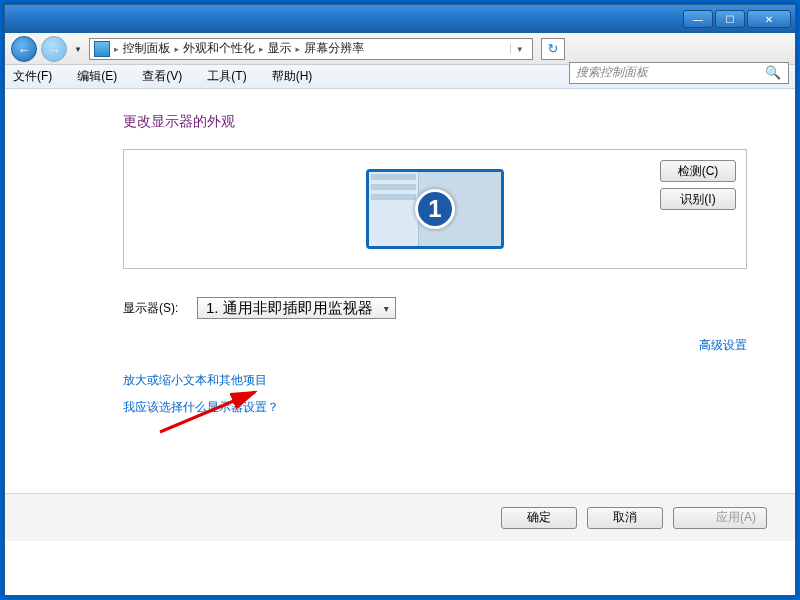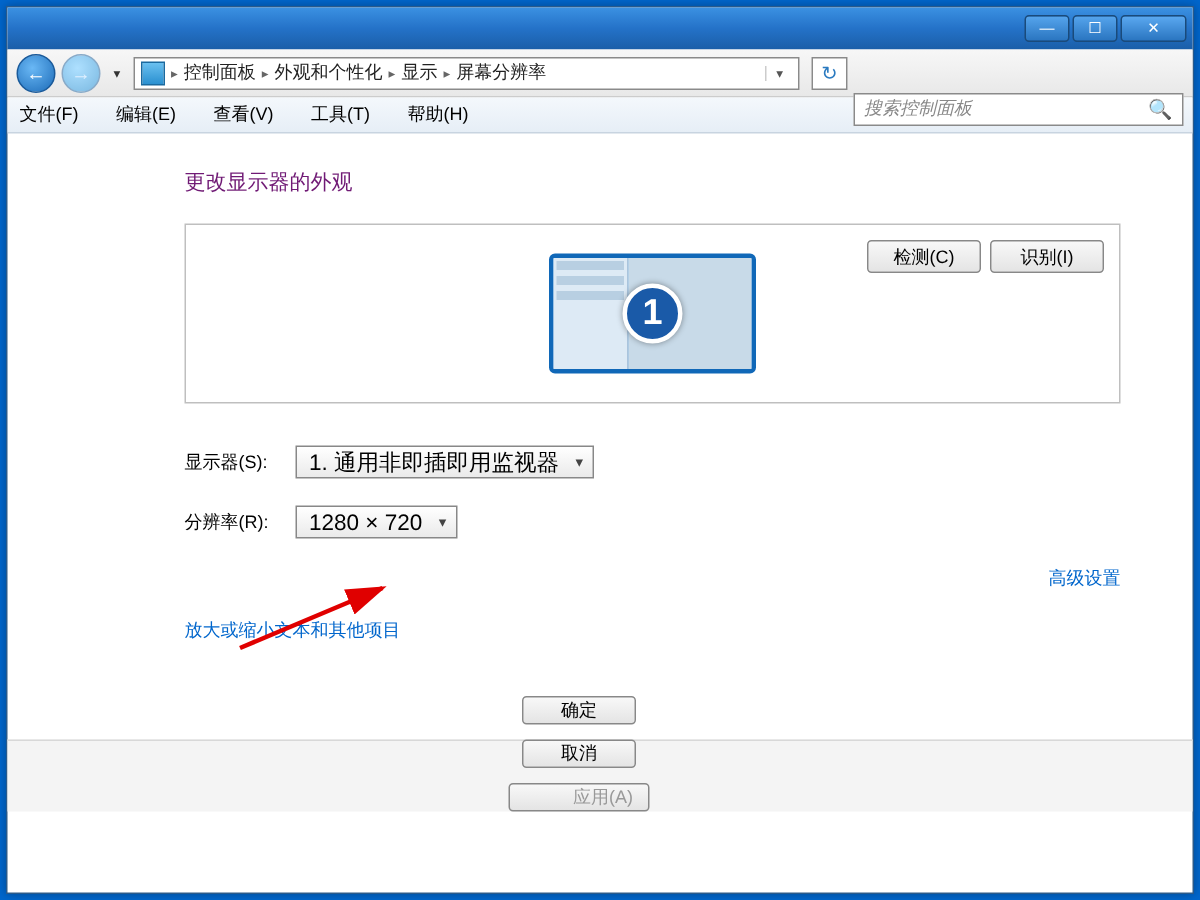--- a/index.html
+++ b/index.html
@@ -28,39 +28,39 @@
 .menubar span { cursor: pointer; }
 
 .content { padding: 24px 48px 0 118px; font-size: 12px; position: relative; height: 440px; }
 .heading { color: #701a75; font-size: 14px; margin-bottom: 18px; }
 .preview-box { border: 1px solid #bfbfbf; height: 120px; position: relative; margin-bottom: 28px; display:flex; align-items:center; justify-content:center; }
 .monitor { width: 138px; height: 80px; background: linear-gradient(to bottom, #4aa8f0, #1a78d0); border: 3px solid #1068b8; border-radius: 4px; position: relative; display:flex; }
 .monitor .screen-l { width:38%; height:100%; background:#ddeaf5; border-right:1px solid #aac4dc; display:flex; flex-direction:column; }
 .monitor .screen-l .bar{ height:6px; margin:2px; background:#b8cfe2;}
 .monitor .screen-r { flex:1; background:#c8dae8; }
 .monitor .num { position:absolute; top:50%; left:50%; transform:translate(-50%,-50%); width:40px; height:40px; border-radius:50%; background:#1a5aa8; border:3px solid #fff; color:#fff; display:flex;align-items:center;justify-content:center; font-size:24px; font-weight:bold; box-shadow:0 0 4px rgba(0,0,0,0.4); }
-.side-btns { position:absolute; right:10px; top:10px; display:flex; gap:6px; }
+.side-btns { position:absolute; right:10px; top:10px; display:flex; flex-direction:column; gap:6px; }
 .btn { min-width:76px; height:22px; background: linear-gradient(to bottom,#f8f8f8,#e4e4e4); border:1px solid #888; border-radius:3px; font-size:12px; padding:0 10px; cursor:pointer; }
 .btn.disabled { color:#999;padding-left:42px; }
 
 .form-row { display:flex; align-items:center; margin-bottom:18px; gap:4px; }
 .form-row label { width:70px; }
 .select { height:22px; border:1px solid #888; background:linear-gradient(to bottom,#fff,#eaeaea); padding:0 22px 0 8px; font-size:15px; display:inline-flex; align-items:center; position:relative; }
 .select::after { content:"▾"; position:absolute; right:6px; font-size:10px; color:#444; }
 .sel-display { min-width: 160px; }
 .sel-res { min-width: 88px; }
 
 .arrow-annotation { position:absolute; left:150px; top:298px; pointer-events:none; }
 .arrow-annotation svg { overflow:visible; }
 
 .adv { text-align:right; margin-top:10px; }
 .adv a, .links a { color:#0066cc; text-decoration:none; cursor:pointer; }
 .links { margin-top:18px; display:flex; flex-direction:column; gap:10px; }
 
-.footer { position:absolute; bottom:54px; left:0; right:0; height:48px; border-top:1px solid #d8d8d8; display:flex; justify-content:flex-end; align-items:center; gap:10px; padding-right:28px; background:#f4f4f4;flex-direction:column; }
+.footer { position:absolute; bottom:54px; left:0; right:0; height:48px; border-top:1px solid #d8d8d8; display:flex; justify-content:flex-end; align-items:center; gap:10px; padding-right:28px; background:#f4f4f4; }
 </style>
 </head>
 <body>
 
 <div class="window">
 
   <div class="titlebar">
     <div class="winbtn">—</div>
     <div class="winbtn">☐</div>
     <div class="winbtn close">✕</div>
@@ -118,42 +118,37 @@
       </div>
     </div>
 
     <div class="form-row">
       <label>显示器(S):</label>
       <div class="select sel-display">
         <span>1. 通用非即插即用监视器</span>
       </div>
     </div>
 
-    <div class="form-row">
-      <label>分辨率(R):</label>
-      <div class="select sel-res">
-        <span>1280 × 720</span>
-      </div>
-    </div>
 
     <div class="arrow-annotation">
       <svg width="110" height="50">
         <defs>
             <marker id="ah" markerWidth="10" markerHeight="10" refX="8" refY="3" orient="auto">
               <path d="M0,0 L9,3 L0,6 Z" fill="#e00000"></path>
             </marker>
           </defs>
         <line x1="5" y1="45" x2="100" y2="5" stroke="#e00000" stroke-width="3" marker-end="url(#ah)"></line>
       </svg>
     </div>
 
     <div class="adv"><a>高级设置</a></div>
 
     <div class="links">
       <a>放大或缩小文本和其他项目</a>
+      <a>我应该选择什么显示器设置？</a>
     </div>
   </div>
 
   <div class="footer">
     <button class="btn">确定</button>
     <button class="btn">取消</button>
     <button class="btn disabled">应用(A)</button>
   </div>
 
 </div>

